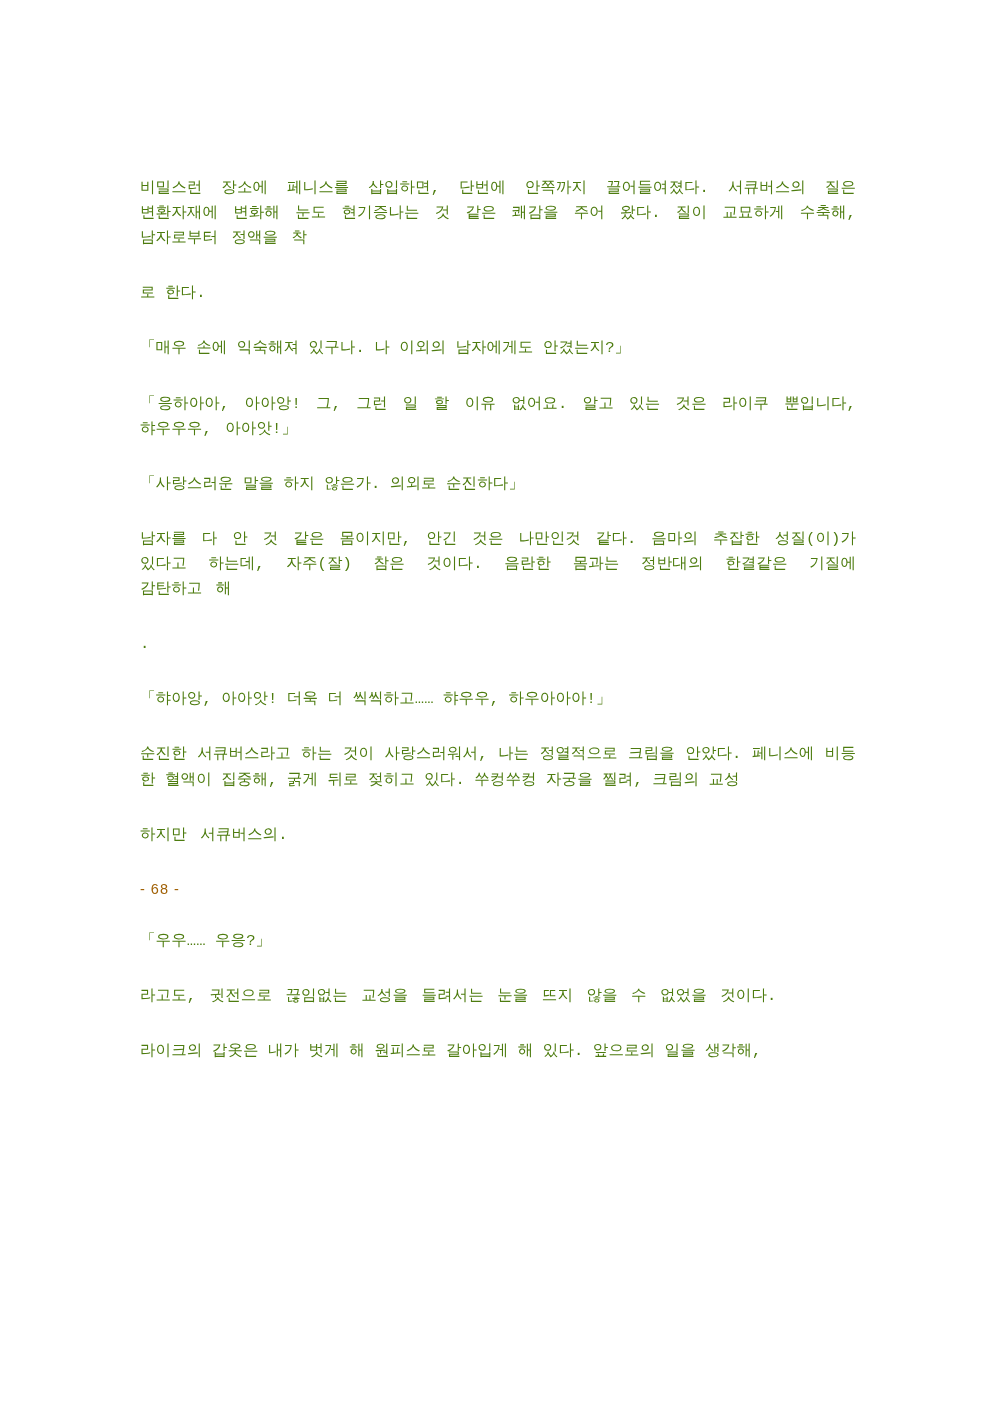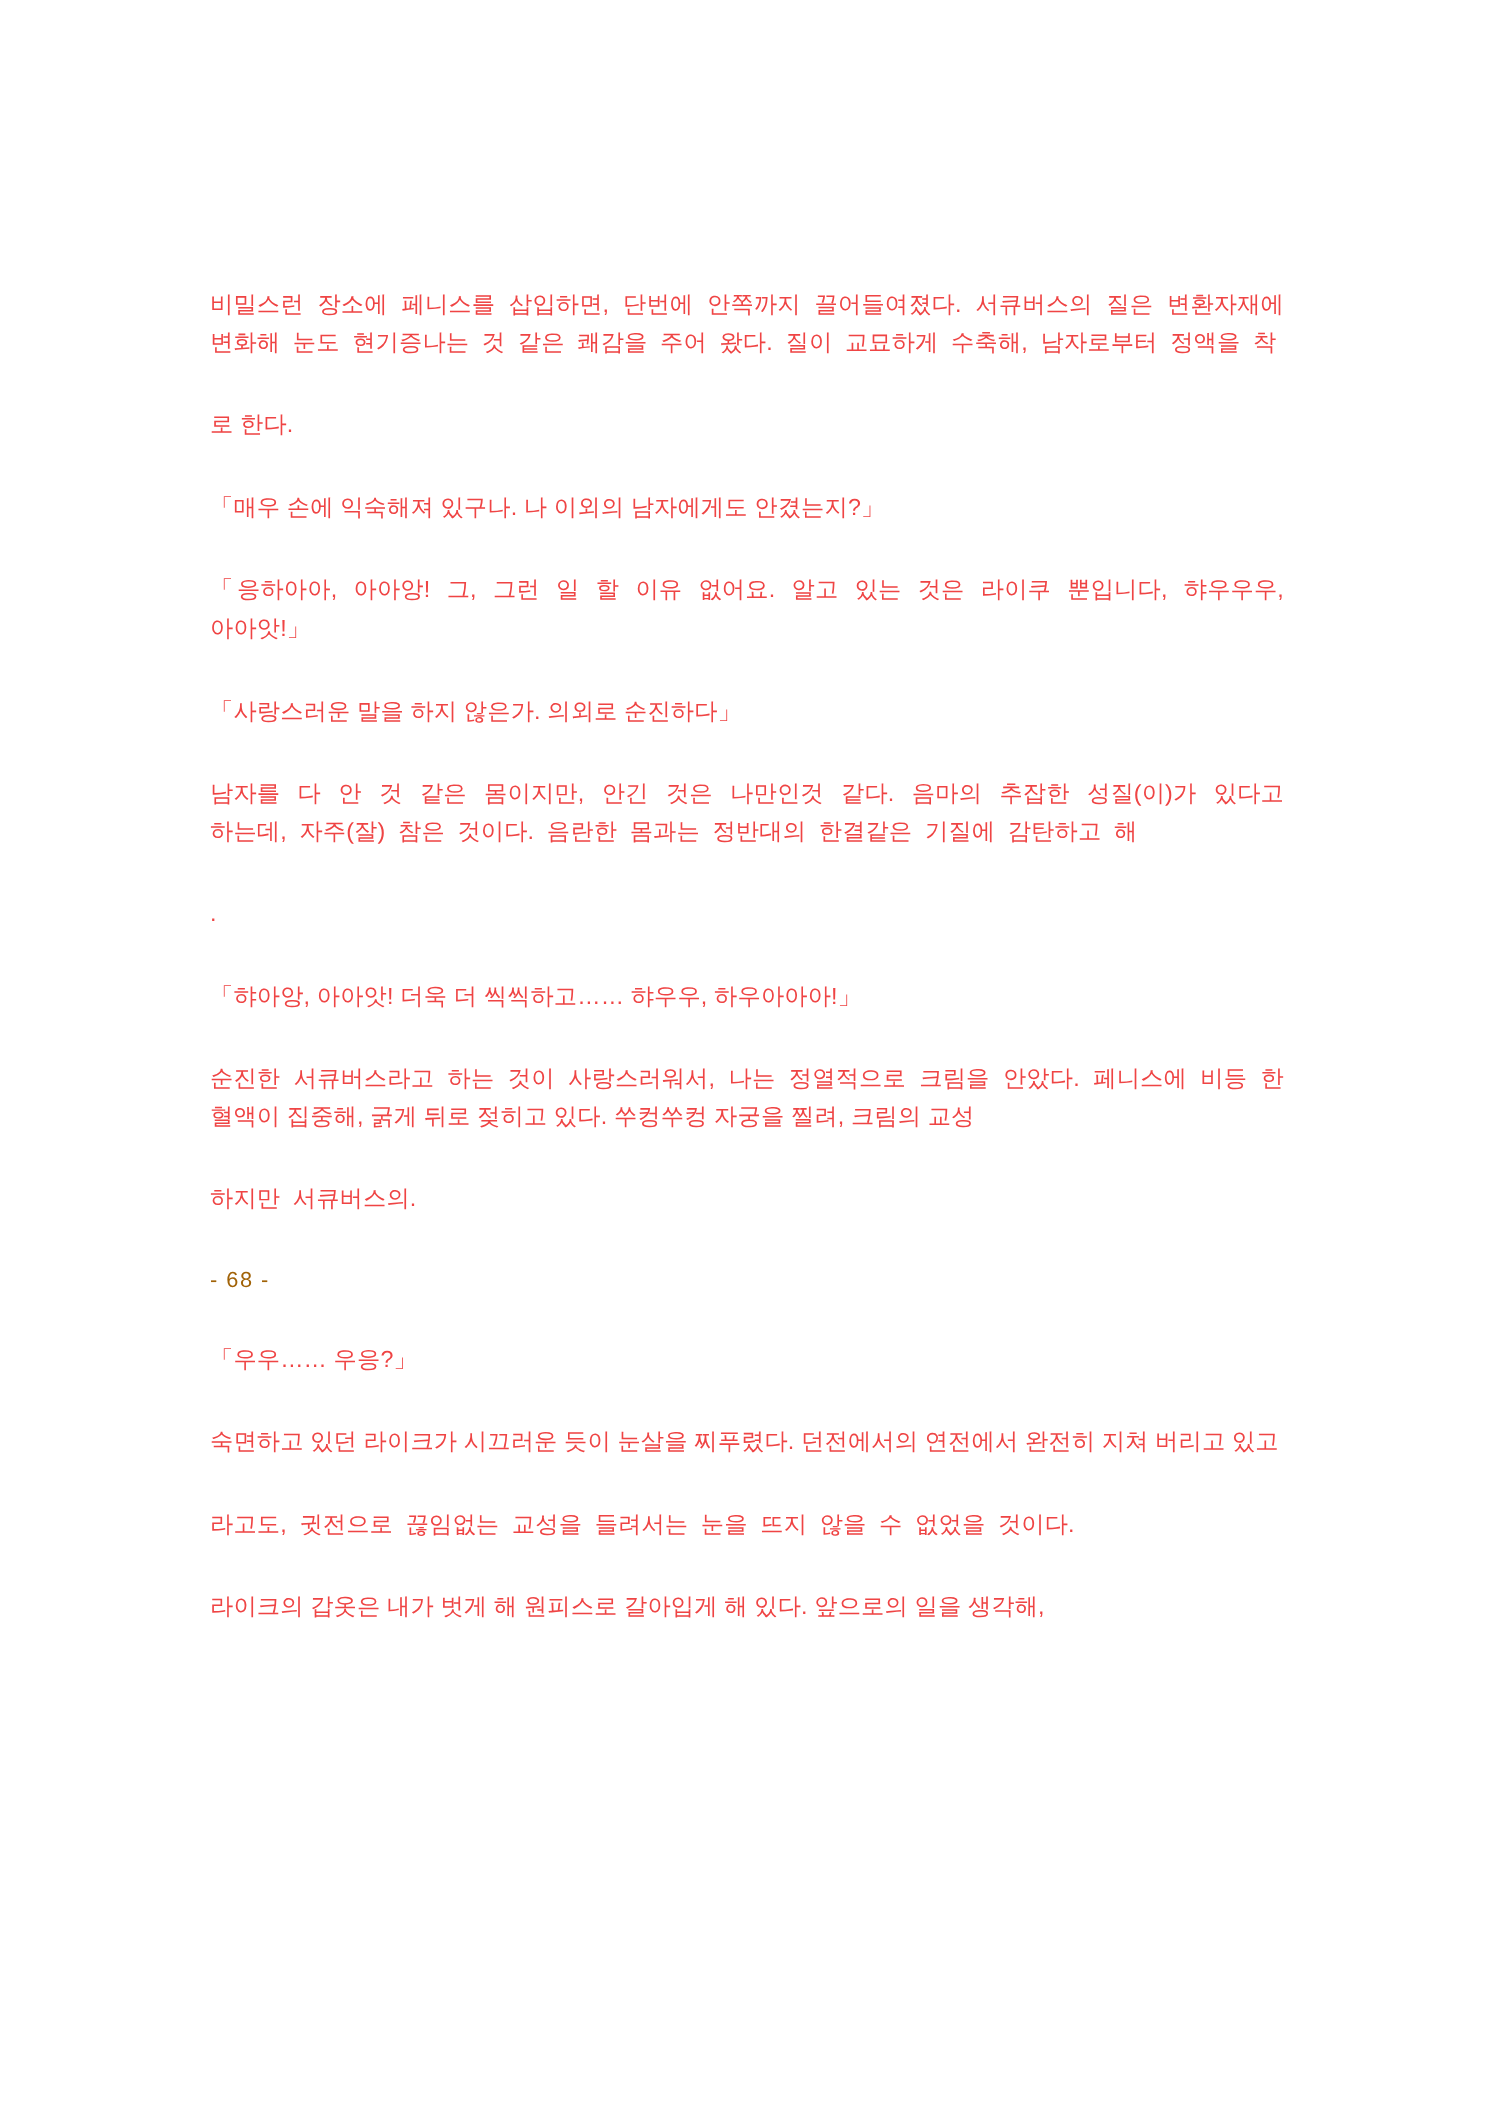--- a/index.html
+++ b/index.html
@@ -21,26 +21,27 @@
     box-sizing: border-box;
     padding: 175px 140px 0 140px;
     background: #ffffff;
   }
   .doc-body {
     width: 716px;
   }
   .para {
     font-size: 15.5px;
     line-height: 1.62;
-    margin: 16px 0 30px 0;
-    color: #ef4444;
+    margin: 1px 0 30px 0;
+    color: #4d7c0f;
     text-align: justify;
     text-justify: inter-character;
     word-break: keep-all;
     letter-spacing: 0.1px;
+    font-family: Liberation Mono, monospace;
   }
   .para.spaced {
     word-spacing: 4px;
   }
   .para.dot {
     margin-bottom: 30px;
   }
   .page-number {
     font-size: 14.5px;
     line-height: 1.6;
@@ -72,21 +73,20 @@
     <p class="para dot">「햐아앙, 아아앗! 더욱 더 씩씩하고…… 햐우우, 하우아아아!」</p>
 
     <p class="para">순진한 서큐버스라고 하는 것이 사랑스러워서, 나는 정열적으로 크림을 안았다. 페니스에 비등 한 혈액이 집중해, 굵게 뒤로 젖히고 있다. 쑤컹쑤컹 자궁을 찔려, 크림의 교성</p>
 
     <p class="para spaced">하지만 서큐버스의.</p>
 
     <p class="page-number">- 68 -</p>
 
     <p class="para">「우우…… 우응?」</p>
 
-    <p class="para">숙면하고 있던 라이크가 시끄러운 듯이 눈살을 찌푸렸다. 던전에서의 연전에서 완전히 지쳐 버리고 있고</p>
 
     <p class="para spaced">라고도, 귓전으로 끊임없는 교성을 들려서는 눈을 뜨지 않을 수 없었을 것이다.</p>
 
     <p class="para">라이크의 갑옷은 내가 벗게 해 원피스로 갈아입게 해 있다. 앞으로의 일을 생각해,</p>
 
     <p class="para"></p>
 
   </div>
 </div>
 

